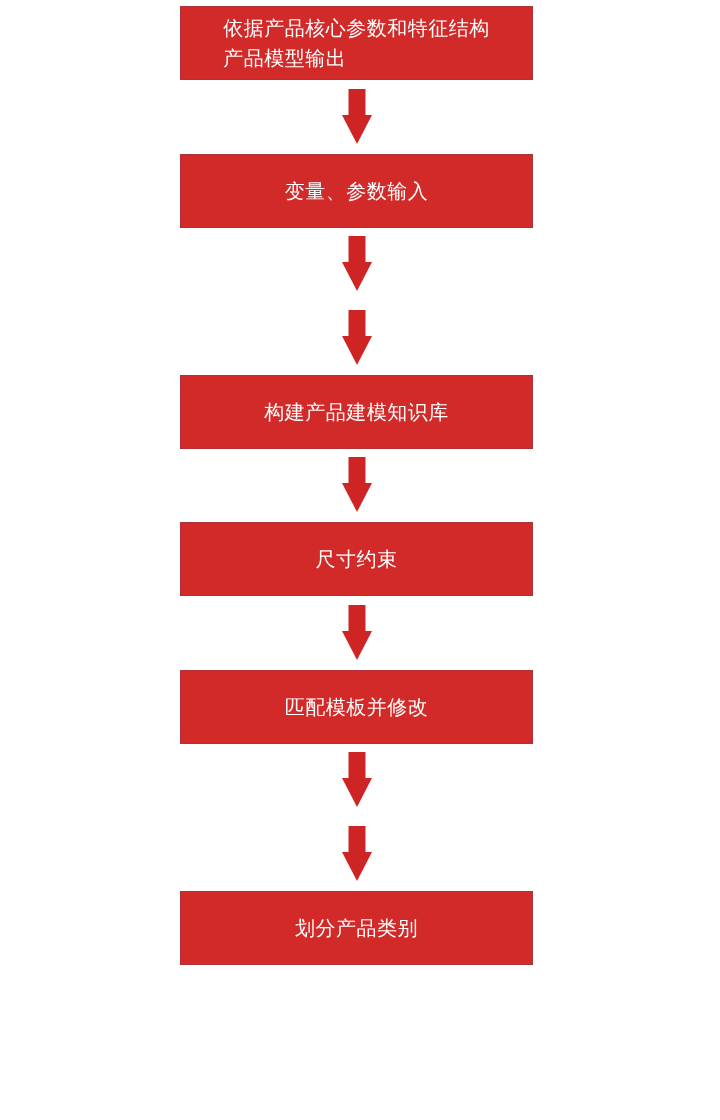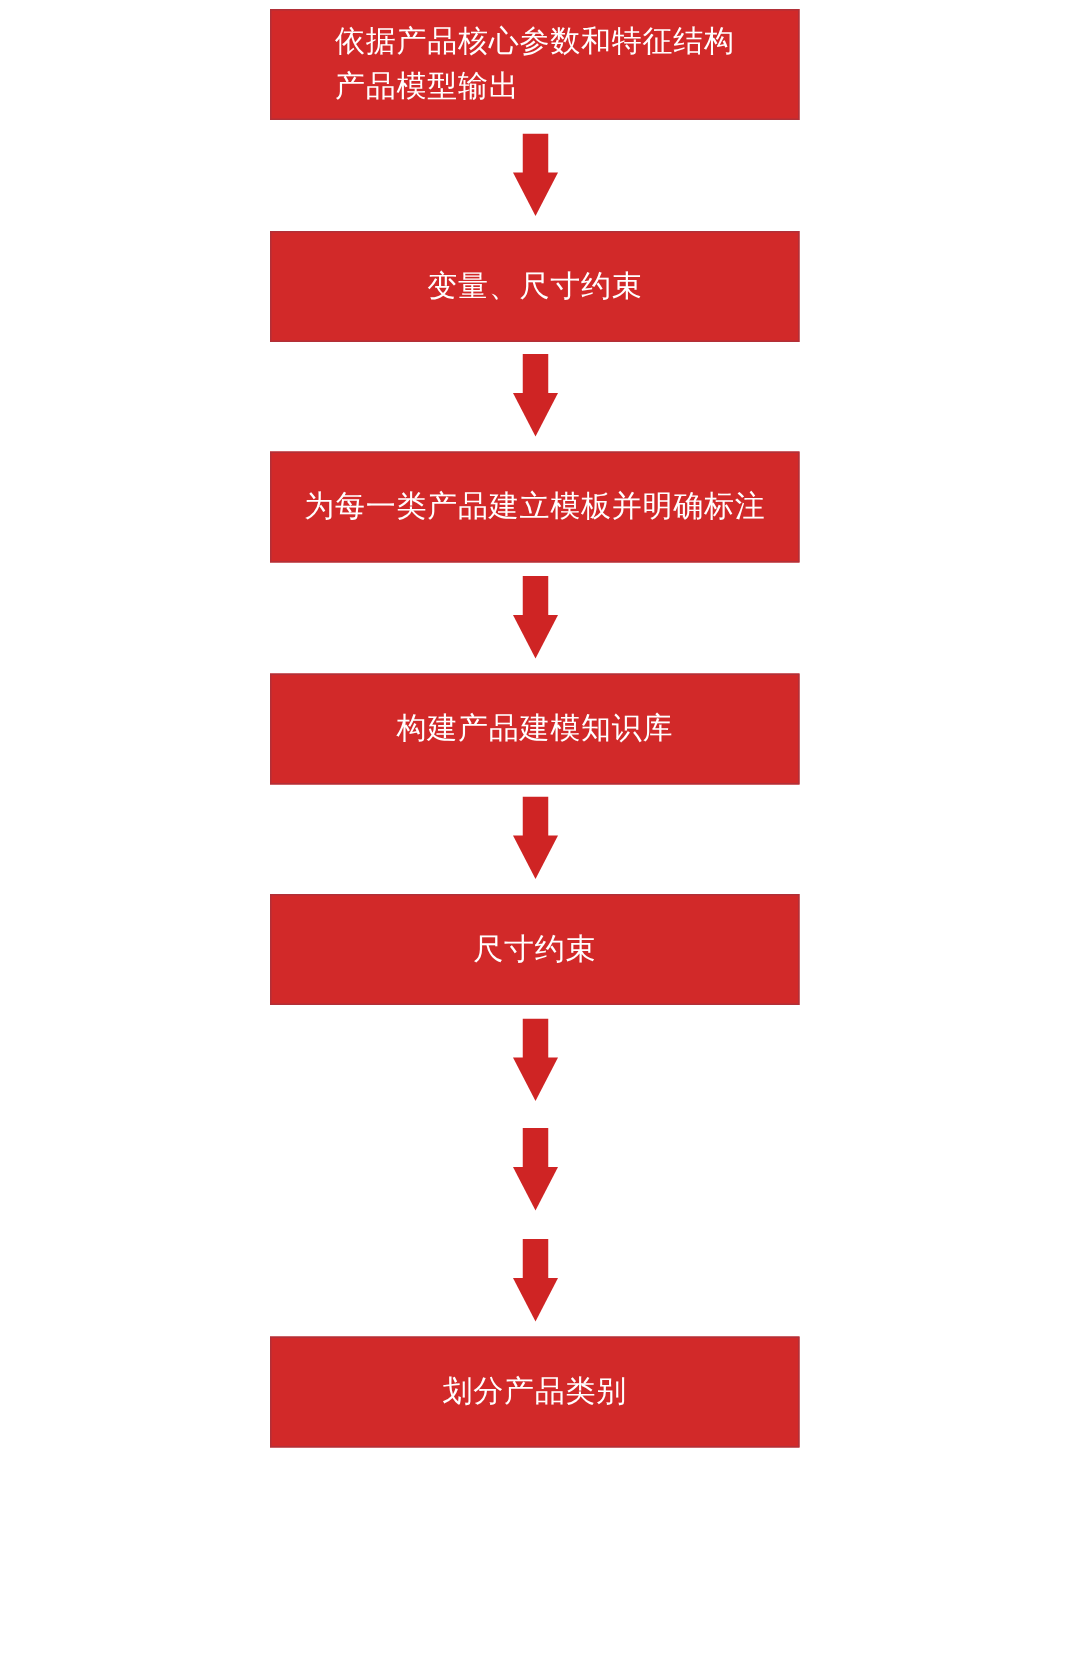--- a/index.html
+++ b/index.html
@@ -74,36 +74,31 @@
 
     <div class="arrow-gap">
       <svg class="arrow" viewBox="0 0 32 56" width="32" height="56" aria-hidden="true">
         <rect x="7.5" y="0" width="17" height="27"></rect>
         <polygon points="1,26 31,26 16,55"></polygon>
       </svg>
     </div>
 
     <div class="box">
       <div class="box-text">
-        <div>变量、尺寸约束</div>
+        <div>变量、参数输入</div>
       </div>
     </div>
 
     <div class="arrow-gap">
       <svg class="arrow" viewBox="0 0 32 56" width="32" height="56" aria-hidden="true">
         <rect x="7.5" y="0" width="17" height="27"></rect>
         <polygon points="1,26 31,26 16,55"></polygon>
       </svg>
     </div>
 
-    <div class="box">
-      <div class="box-text">
-        <div>为每一类产品建立模板并明确标注</div>
-      </div>
-    </div>
 
     <div class="arrow-gap">
       <svg class="arrow" viewBox="0 0 32 56" width="32" height="56" aria-hidden="true">
         <rect x="7.5" y="0" width="17" height="27"></rect>
         <polygon points="1,26 31,26 16,55"></polygon>
       </svg>
     </div>
 
     <div class="box">
       <div class="box-text">
@@ -124,20 +119,25 @@
       </div>
     </div>
 
     <div class="arrow-gap">
       <svg class="arrow" viewBox="0 0 32 56" width="32" height="56" aria-hidden="true">
         <rect x="7.5" y="0" width="17" height="27"></rect>
         <polygon points="1,26 31,26 16,55"></polygon>
       </svg>
     </div>
 
+    <div class="box">
+      <div class="box-text">
+        <div>匹配模板并修改</div>
+      </div>
+    </div>
 
     <div class="arrow-gap">
       <svg class="arrow" viewBox="0 0 32 56" width="32" height="56" aria-hidden="true">
         <rect x="7.5" y="0" width="17" height="27"></rect>
         <polygon points="1,26 31,26 16,55"></polygon>
       </svg>
     </div>
 
 
     <div class="arrow-gap">

